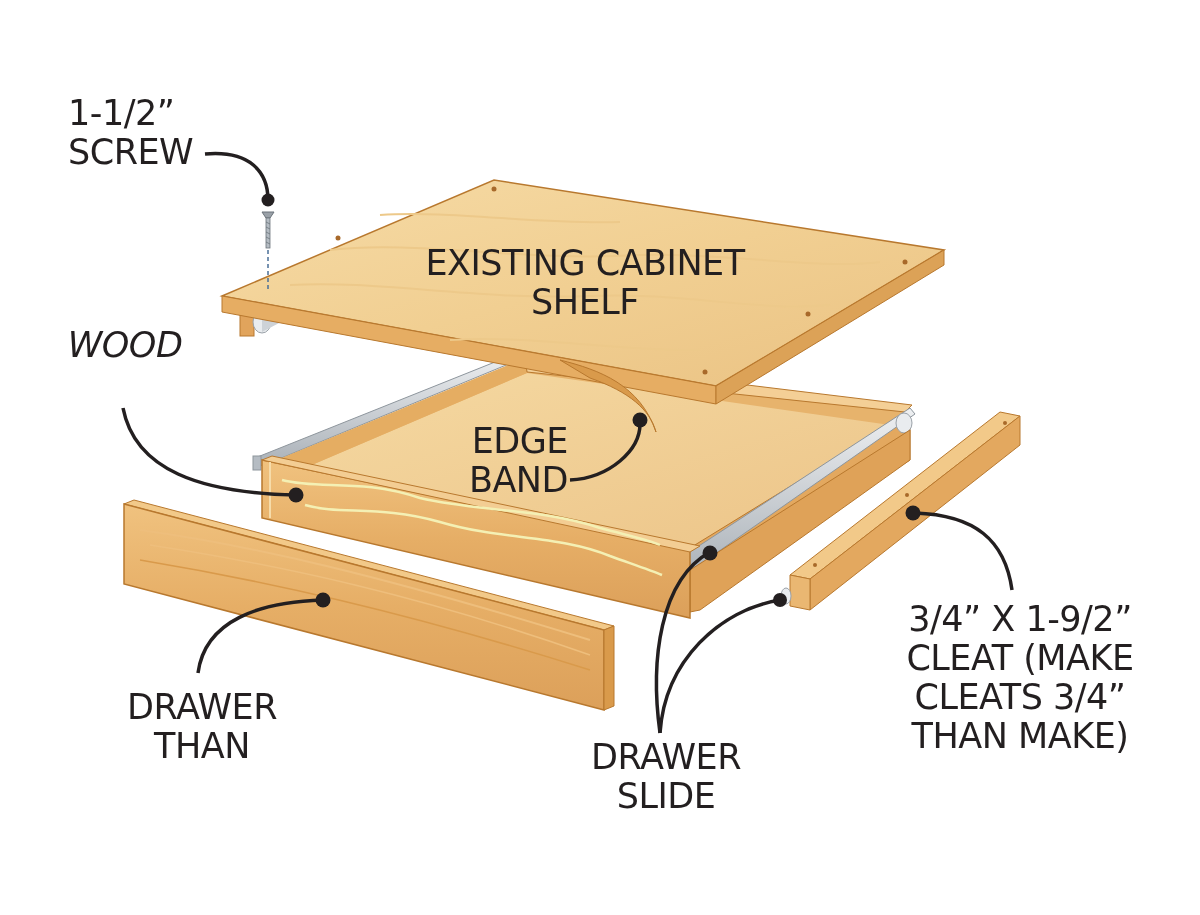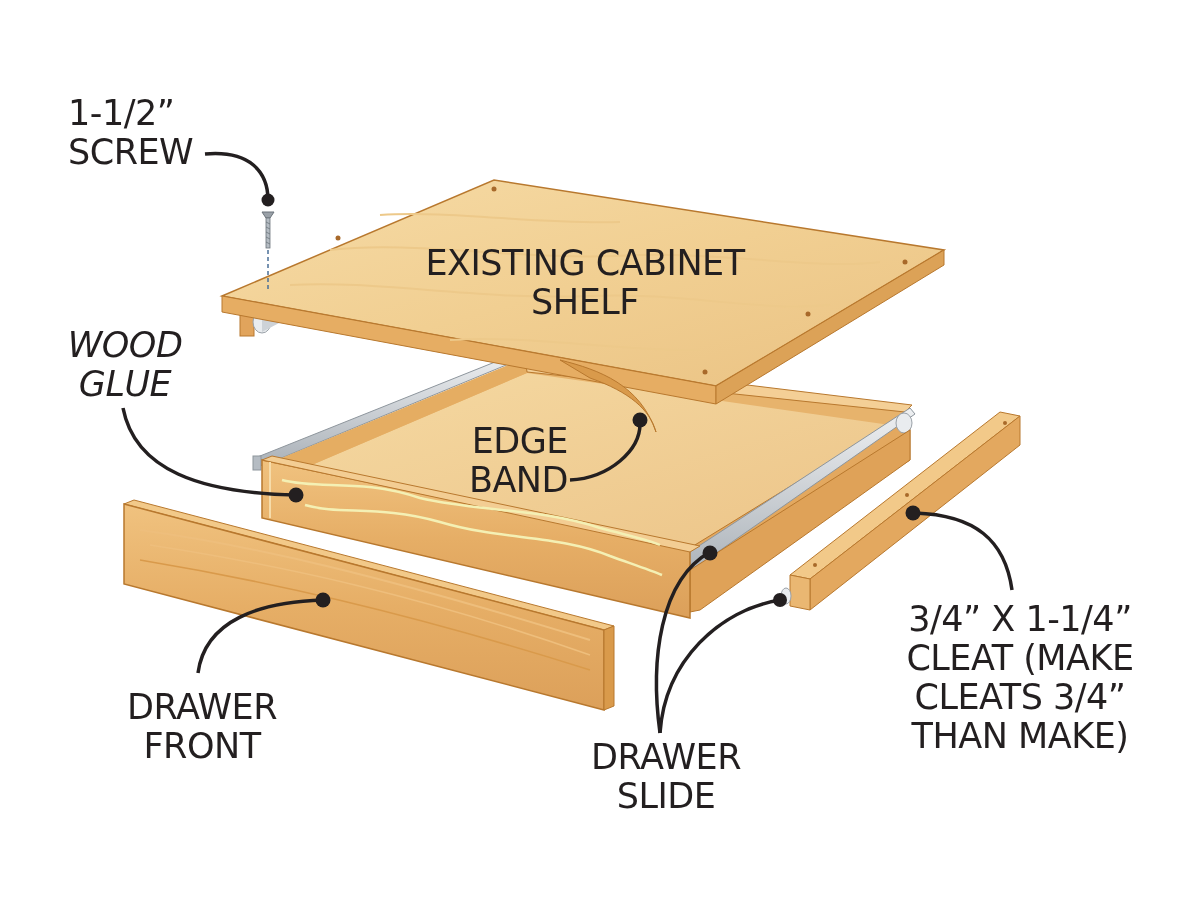--- a/index.html
+++ b/index.html
@@ -150,37 +150,36 @@
   <span>SCREW</span>
 </div>
 
 <div class="label" style="left:390px; top:244px; width:390px;">
   <span>EXISTING CABINET</span>
   <span>SHELF</span>
 </div>
 
 <div class="label" style="left:55px; top:326px; width:140px;font-style:italic;">
   <span>WOOD</span>
-  <span>GLUE</span>
 </div>
 
 <div class="label" style="left:448px; top:422px; width:120px;text-align:right;">
   <span>EDGE</span>
   <span>BAND</span>
 </div>
 
 <div class="label" style="left:112px; top:688px; width:180px;">
   <span>DRAWER</span>
-  <span>FRONT</span>
+  <span>THAN</span>
 </div>
 
 <div class="label" style="left:576px; top:738px; width:180px;">
   <span>DRAWER</span>
   <span>SLIDE</span>
 </div>
 
 <div class="label" style="left:880px; top:600px; width:280px;">
-  <span>3/4” X 1-1/4”</span>
+  <span>3/4” X 1-9/2”</span>
   <span>CLEAT (MAKE</span>
   <span>CLEATS 3/4”</span>
   <span>THAN MAKE)</span>
 </div>
 </div>
 
 </body></html>

